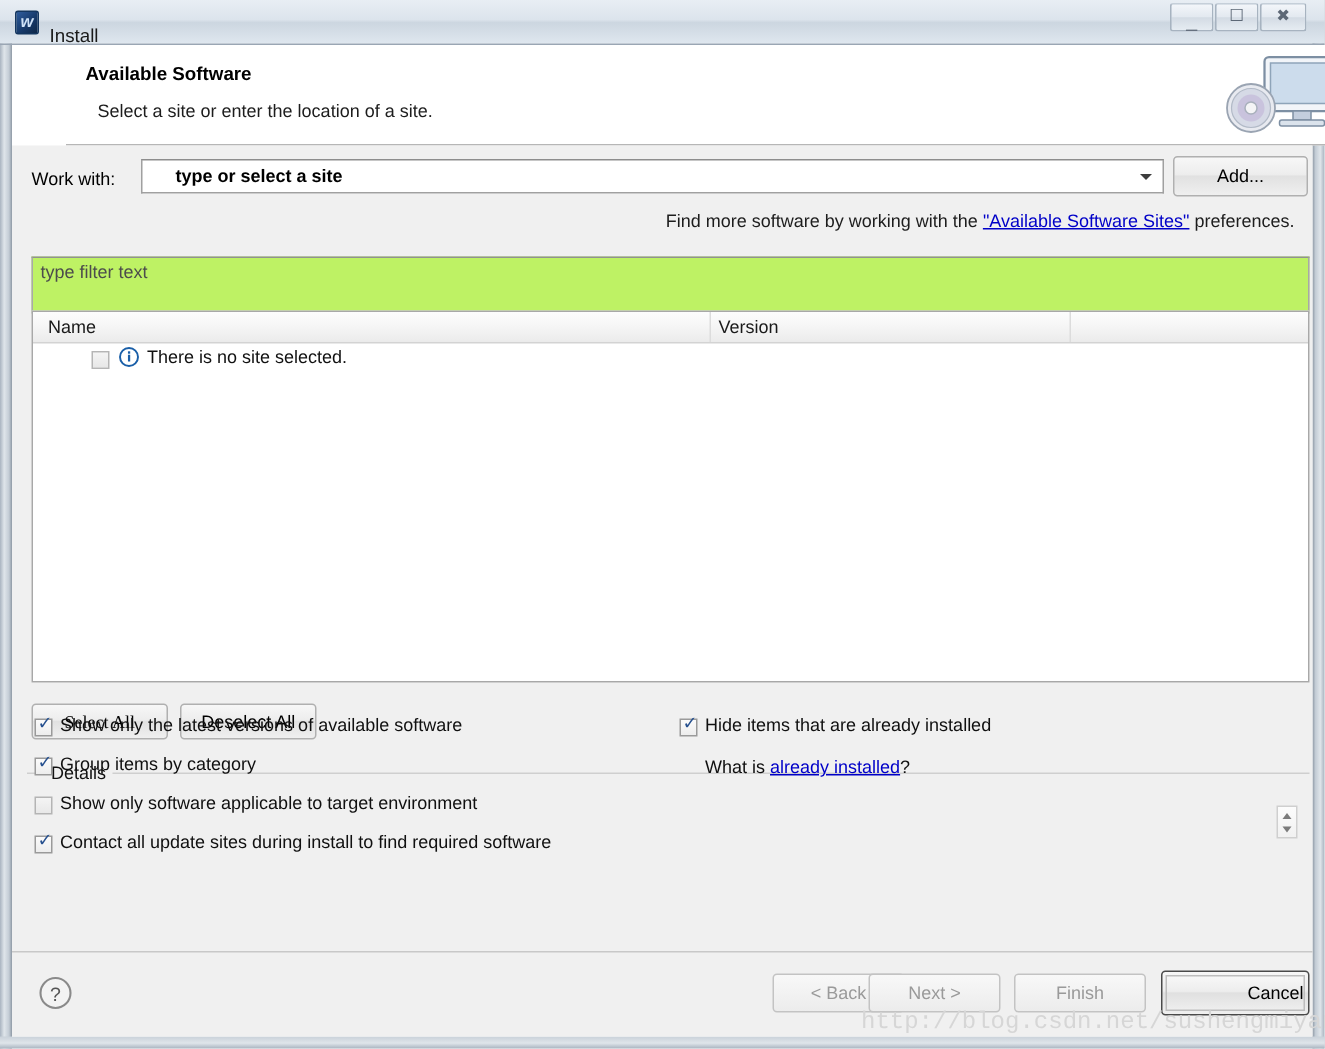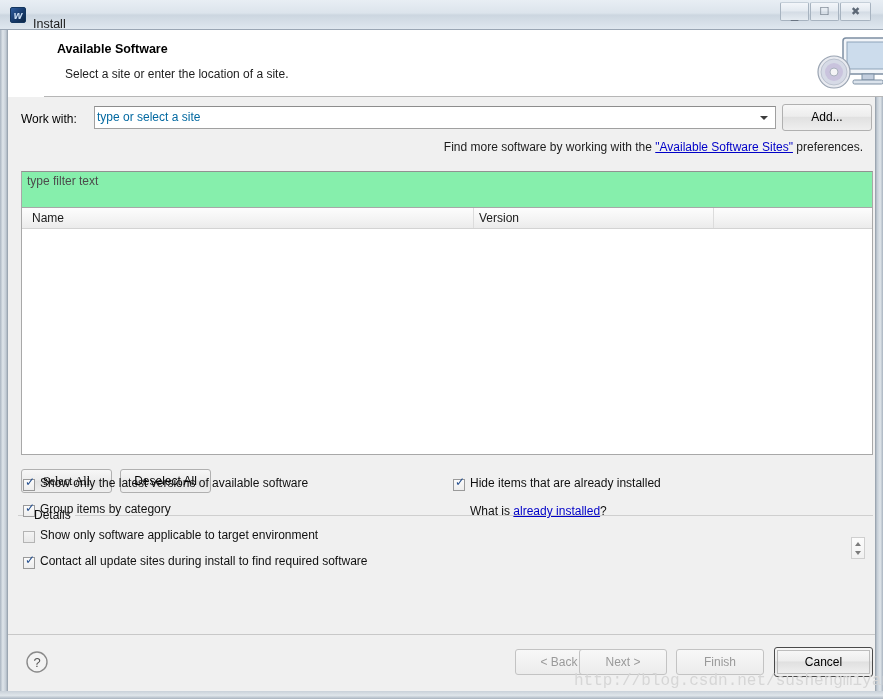--- a/index.html
+++ b/index.html
@@ -125,22 +125,22 @@
   }
   #site-combo {
     position: absolute; left: 86px; top: 9px;
     width: 682px; height: 23px;
     background: #ffffff;
     border: 1px solid #a0a0a0;
     border-top-color: #8d8d8d;
     box-sizing: border-box;
   }
   #site-combo-value {
-    position: absolute; left: 2px; top: 3px;
-    font-size: 12px; color: #0369a1;
+    position: absolute; left: 22px; top: 3px;
+    font-size: 12px; color: #000000; font-weight: bold;
   }
   #site-combo-arrow {
     position: absolute; right: 2px; top: 0px;
     width: 18px; height: 21px;
   }
   #site-combo-arrow .tri {
     position: absolute; left: 5px; top: 9px;
     width: 0; height: 0;
     border-left: 4px solid transparent;
     border-right: 4px solid transparent;
@@ -173,21 +173,21 @@
   .link {
     color: #0000c8;
     text-decoration: underline;
     cursor: pointer;
   }
 
   
   #filter-field {
     position: absolute; left: 13px; top: 74px;
     width: 852px; height: 38px;
-    background: #86efac;
+    background: #bef264;
     border: 1px solid #a8a8a8;
     border-top-color: #919191;
     box-sizing: border-box;
   }
   #filter-text {
     position: absolute; left: 5px; top: 2px;
     font-size: 12px; color: #4c4c4c;
   }
 
   
@@ -311,20 +311,21 @@
     position: absolute; left: 17px; top: 15px;
     width: 24px; height: 24px;
   }
   #btn-back   { position: absolute; left: 507px; top: 14px; width: 88px; height: 26px; line-height: 24px; }
   #btn-next   { position: absolute; left: 571px; top: 14px; width: 88px; height: 26px; line-height: 24px; }
   #btn-finish { position: absolute; left: 668px; top: 14px; width: 88px; height: 26px; line-height: 24px; }
   #btn-cancel {
     position: absolute; left: 766px; top: 12px; width: 99px; height: 30px; line-height: 24px;
     border: 1px solid #4a4a4a;
     padding: 2px;
+    text-align: right;
   }
   #btn-cancel .inner {
     width: 100%; height: 100%;
     background: linear-gradient(to bottom, #f7f7f7 0%, #ededed 45%, #e0e0e0 50%, #eeeeee 100%);
     border: 1px solid #bdbdbd;
     box-sizing: border-box;
     line-height: 22px;
   }
 
   #watermark {
@@ -399,20 +400,31 @@
       <div id="filter-text">type filter text</div>
     </div>
 
     <div id="table">
       <div id="table-header">
         <div id="col-name" class="col-head">Name</div>
         <div id="col-version" class="col-head">Version</div>
         <div id="col-extra" class="col-head"></div>
       </div>
 
+      <div id="table-row">
+        <div id="row-checkbox"></div>
+        <div id="row-info-icon">
+          <svg width="14" height="14" viewBox="0 0 14 14">
+            <circle cx="7" cy="7" r="6" fill="#ffffff" stroke="#1a5fa8" stroke-width="1.3"></circle>
+            <rect x="6.3" y="5.5" width="1.5" height="4.5" fill="#1a5fa8"></rect>
+            <rect x="6.3" y="3.2" width="1.5" height="1.6" fill="#1a5fa8"></rect>
+          </svg>
+        </div>
+        <div id="row-label">There is no site selected.</div>
+      </div>
     </div>
 
     <div id="select-all" class="btn">Select All</div>
     <div id="deselect-all" class="btn">Deselect All</div>
 
     <div id="details-group">
       <div id="details-label">Details</div>
       <div id="details-spinner">
         <div class="ar up"></div>
         <div class="ar down"></div>

